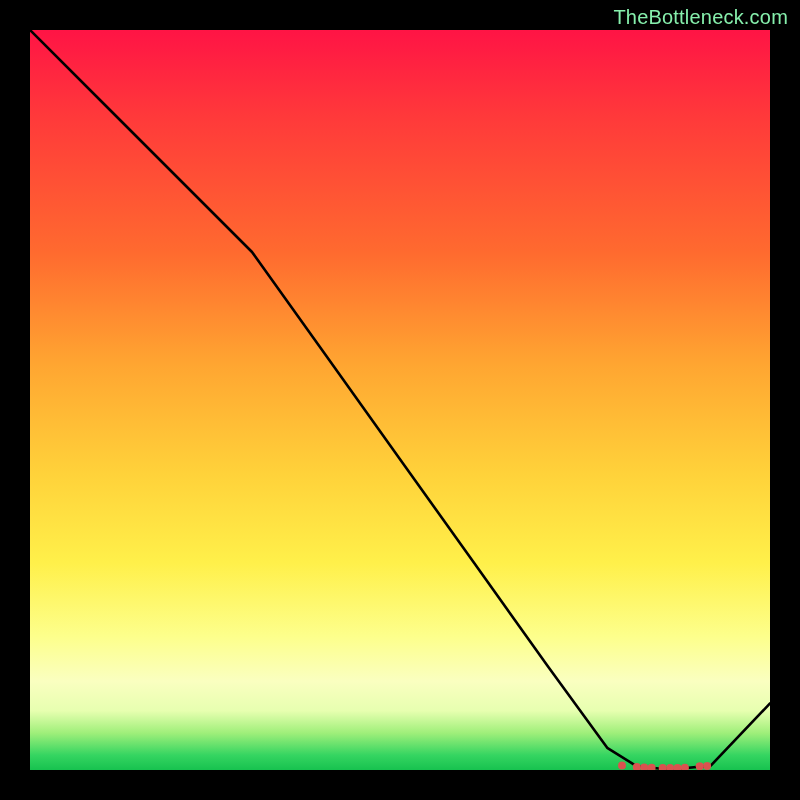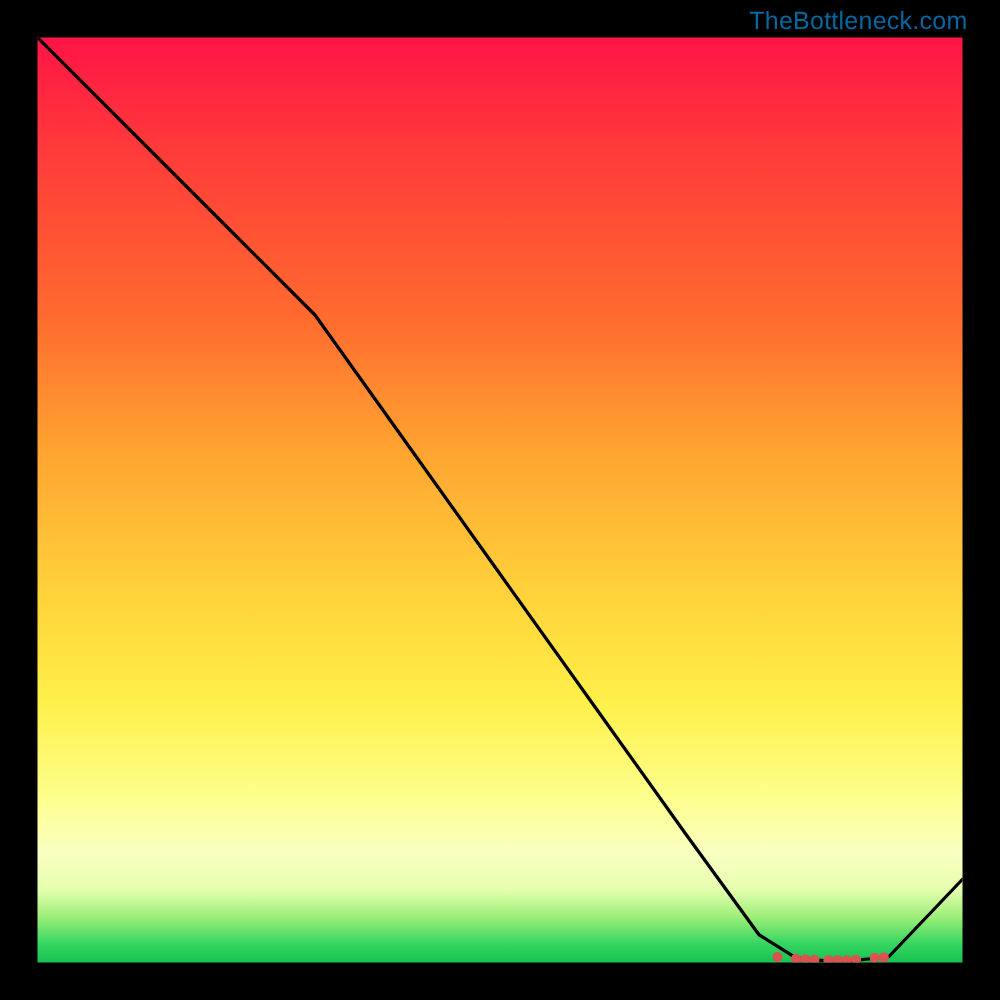--- a/index.html
+++ b/index.html
@@ -44,22 +44,22 @@
     position: absolute;
     left: 0;
     top: 0;
     width: 740px;
     height: 740px;
     pointer-events: none;
   }
   .attribution {
     position: absolute;
     top: 6px;
-    right: 26px;
-    color: #0369a1;
+    right: 12px;
+    color: #86efac;
     font-size: 20px;
     font-weight: 400;
     letter-spacing: 0.2px;
     margin-left: 28px;
   }
 </style>
 </head>
 <body>
 
 <div class="frame">

